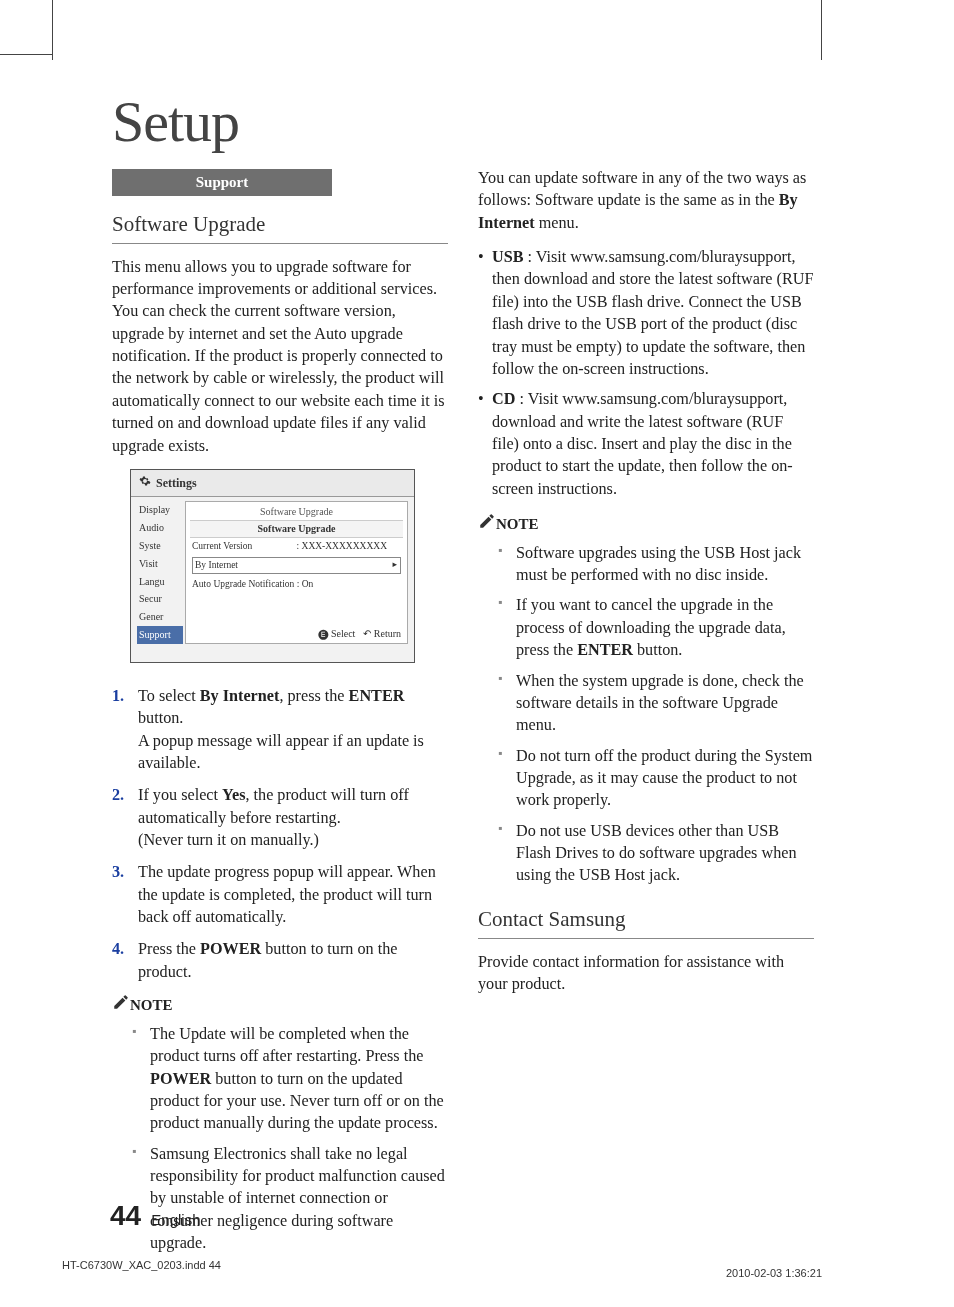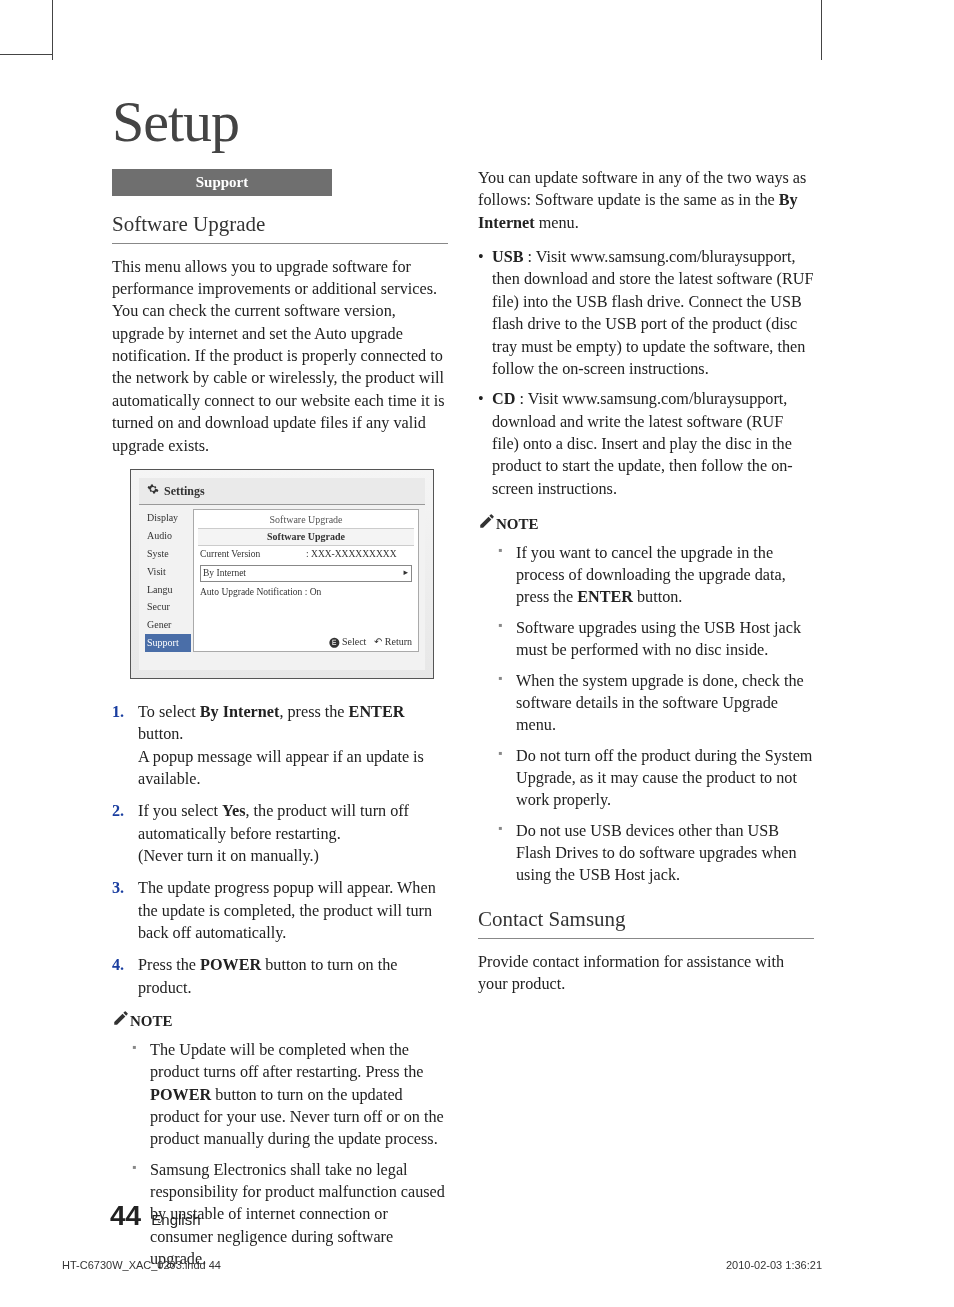--- a/index.html
+++ b/index.html
@@ -7,21 +7,21 @@
   .page { position: relative; width: 884px; height: 1307px; padding: 38px 62px 50px 62px; }
   .crop-tl-v { position: absolute; left: 52px; top: 0; width: 1px; height: 60px; background: #444; }
   .crop-tl-h { position: absolute; left: 0; top: 54px; width: 52px; height: 1px; background: #444; }
   .crop-tr-v { position: absolute; right: 62px; top: 0; width: 1px; height: 60px; background: #444; }
   .title { font-family: Georgia, 'Times New Roman', serif; font-weight: 300; font-size: 58px; color: #444; margin: 50px 0 12px 50px; letter-spacing: -1px; }
   .columns { display: flex; gap: 30px; margin-left: 50px; margin-right: 8px; }
   .col { flex: 1; font-size: 16.2px; line-height: 1.38; font-family: Liberation Serif, serif; }
   .support-box { background: #6f6f6f; color: #fff; text-align: center; font-weight: bold; padding: 3px 0; font-size: 15px; margin: 2px 0 14px 0; width: 220px; }
   .subheading { font-size: 21px; font-weight: 400; color: #333; border-bottom: 1px solid #888; padding-bottom: 4px; margin-bottom: 12px; margin-top: 4px; }
   .para { margin-bottom: 12px; }
-  .screenshot { border: 1px solid #555; background: linear-gradient(#f5f5f5,#e7e7e7); padding: 8px; margin: 6px 14px 22px 18px; font-size: 11px; color: #333; }
+  .screenshot { border: 1px solid #555; background: linear-gradient(#f5f5f5,#e7e7e7); padding: 0; margin: 6px 33px 22px 18px; font-size: 11px; color: #333; }
   .ss-header { display:flex; align-items:center; gap:5px; padding:5px 8px; background:#eaeaea; border-bottom:1px solid #999; font-weight:bold; font-size:12px; }
   .ss-body { display:flex; background:#f2f2f2; padding:4px 6px 18px 6px; position:relative; min-height:130px; }
   .ss-sidebar { width:46px; font-size:10px; color:#333; }
   .ss-sidebar div { padding:2px 2px; }
   .ss-sidebar .active { background:#4a6ea8; color:#fff; }
   .ss-panel { flex:1; background:#fff; border:1px solid #aaa; margin-left:2px; padding:2px 4px 16px 4px; position:relative; }
   .ss-panel-title { text-align:center; font-size:10px; color:#555; padding:1px 0; border-bottom:1px solid #ccc; }
   .ss-panel-title2 { text-align:center; font-size:10px; font-weight:bold; color:#333; background:#f4f4f4; padding:1px 0; border-bottom:1px solid #ccc; }
   .ss-row { display:flex; padding:2px 2px; font-size:9.5px; }
   .ss-row .k { flex:1; }
@@ -38,21 +38,21 @@
   ul.note-list { list-style:none; padding:0; margin:0 0 12px 0; }
   ul.note-list li { display:flex; margin:4px 0 8px 0; padding-left:20px; }
   ul.note-list li::before { content:"▪"; color:#888; font-size:12px; width:18px; flex-shrink:0; margin-left:0; }
   ul.bullets { list-style:none; padding:0; margin:0 0 12px 0; }
   ul.bullets li { position:relative; padding-left:14px; margin-bottom:8px; }
   ul.bullets li::before { content:"•"; position:absolute; left:0; top:0; }
   b { font-weight:bold; }
   .page-footer { position:absolute; left:110px; bottom:75px; font-size:15px; }
   .page-footer .pn { font-size:28px; font-weight:900; margin-right:6px; }
   .indd { position:absolute; left:62px; bottom:36px; font-size:11px; color:#333; }
-  .indd-right { position:absolute; right:62px; bottom:36px; font-size:11px; color:#333; }
+  .indd-right { position:absolute; right:62px; bottom:28px; font-size:11px; color:#333; }
 </style>
 </head>
 <body>
 
 <div class="page">
   <div class="crop-tl-v"></div>
   <div class="crop-tl-h"></div>
   <div class="crop-tr-v"></div>
 
   <h1 class="title">Setup</h1>
@@ -164,24 +164,24 @@
       <div class="note-head">
         <span>
           <svg viewBox="0 0 24 24">
               <path fill="#333" d="M3 17.25V21h3.75L17.81 9.94l-3.75-3.75L3 17.25zM20.71 7.04a1 1 0 000-1.41l-2.34-2.34a1 1 0 00-1.41 0l-1.83 1.83 3.75 3.75 1.83-1.83z"></path>
             </svg>
         </span>
         <span>NOTE</span>
       </div>
       <ul class="note-list">
         <li>
+            <span>Software upgrades using the USB Host jack must be performed with no disc inside.</span>
+          </li>
+        <li>
             <span>If you want to cancel the upgrade in the process of downloading the upgrade data, press the <b>ENTER</b> button.</span>
-          </li>
-        <li>
-            <span>Software upgrades using the USB Host jack must be performed with no disc inside.</span>
           </li>
         <li>
             <span>When the system upgrade is done, check the software details in the software Upgrade menu.</span>
           </li>
         <li>
             <span>Do not turn off the product during the System Upgrade, as it may cause the product to not work properly.</span>
           </li>
         <li>
             <span>Do not use USB devices other than USB Flash Drives to do software upgrades when using the USB Host jack.</span>
           </li>

